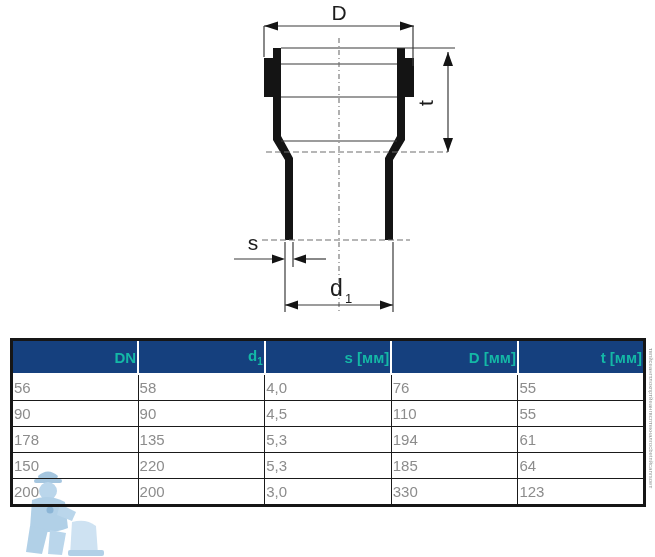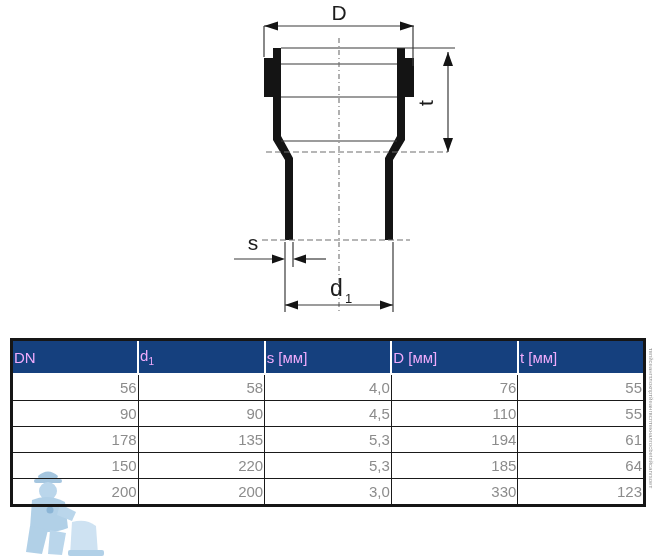--- a/index.html
+++ b/index.html
@@ -11,29 +11,29 @@
   .drawing{position:absolute;left:0;top:0;z-index:2;}
   .dim-label{font-family:"Liberation Sans",sans-serif;font-size:21px;fill:#1c1c1c;font-weight:500;}
   .dim-sub{font-size:13px;fill:#1c1c1c;}
   
   .tbl-wrap{position:absolute;left:10px;top:338px;width:636px;z-index:2;}
   table.spec{
     width:100%;border-collapse:collapse;table-layout:fixed;
     border:3px solid #161616;background:transparent;
   }
   table.spec th{
-    background:#15407e;color:#f0abfc;font-size:15px;font-weight:400;
-    height:30px;text-align:left;border:2px solid #ffffff;
+    background:#15407e;color:#14b8a6;font-size:15px;font-weight:700;
+    height:30px;text-align:right;border:2px solid #ffffff;
     border-top:none;
   }
   table.spec th:first-child{border-left:none;}
   table.spec th:last-child{border-right:none;}
   table.spec th sub{font-size:10px;}
   table.spec td{
-    color:#8c8c8c;font-size:15px;text-align:right;height:23px;
+    color:#8c8c8c;font-size:15px;text-align:left;height:23px;
     border:1.5px solid #1a1a1a;background:transparent;
   }
   
   .plumber-mark{position:absolute;left:16px;top:466px;z-index:1;opacity:.8;}
   .edge-mark{
     position:absolute;right:1px;top:348px;height:208px;width:8px;z-index:3;
     writing-mode:vertical-rl;font-size:6px;line-height:7px;color:#9a9a9a;
     letter-spacing:0px;overflow:hidden;user-select:none;
   }
 </style>

